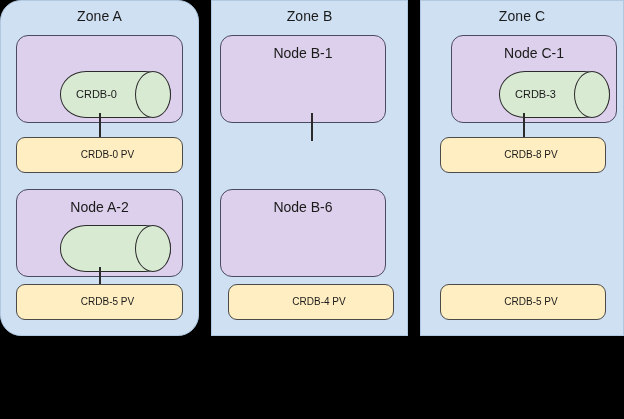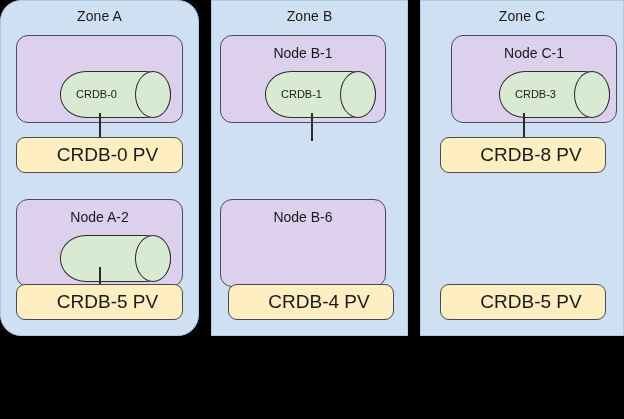--- a/index.html
+++ b/index.html
@@ -59,21 +59,21 @@
     top: 9px;
     left: 0;
     right: 0;
     text-align: center;
     font-size: 14px;
     color: #1a1a1a;
   }
 
   
   .node-row1 { top: 34px;  height: 88px; }
-  .node-row2 { top: 188px; height: 88px; margin-top: 10px; }
+  .node-row2 { top: 188px; height: 88px; }
   .node-a { left: 15px; width: 167px; }
   .node-b { left: 8px; width: 166px; }
   .node-c { left: 4px; width: 166px; margin-left: 26px; }
 
   
   .cyl {
     position: absolute;
     height: 47px;
     box-sizing: border-box;
   }
@@ -137,21 +137,21 @@
     z-index: 2;
   }
   .pv-label {
     position: absolute;
     left: 0;
     right: 0;
     top: 0;
     height: 34px;
     line-height: 34px;
     text-align: center;
-    font-size: 19px;
+    font-size: 10px;
     color: #1a1a1a;
     padding-left: 16px;
   }
   .pv-row1 { top: 136px; }
   .pv-row2 { top: 283px; }
   .pv-a { left: 15px; width: 167px; }
   .pv-b { left: 16px; width: 166px; }
   .pv-c { left: 19px; width: 166px; }
 </style>
 </head>
@@ -185,25 +185,20 @@
     <div class="pv pv-a pv-row2">
       <div class="pv-label">CRDB-5 PV</div>
     </div>
   </div>
 
   <div class="zone zone-b">
     <div class="zone-title">Zone B</div>
 
     <div class="node node-b node-row1">
       <div class="node-title">Node B-1</div>
-      <div class="cyl cyl-b cyl-row1">
-        <div class="cyl-body"></div>
-        <div class="cyl-cap"></div>
-        <div class="cyl-label">CRDB-1</div>
-      </div>
     </div>
     <div class="connector" style="left:99px; top:112px; height:28px;"></div>
 
     <div class="node node-b node-row2">
       <div class="node-title">Node B-6</div>
     </div>
     <div class="pv pv-b pv-row2">
       <div class="pv-label">CRDB-4 PV</div>
     </div>
   </div>

